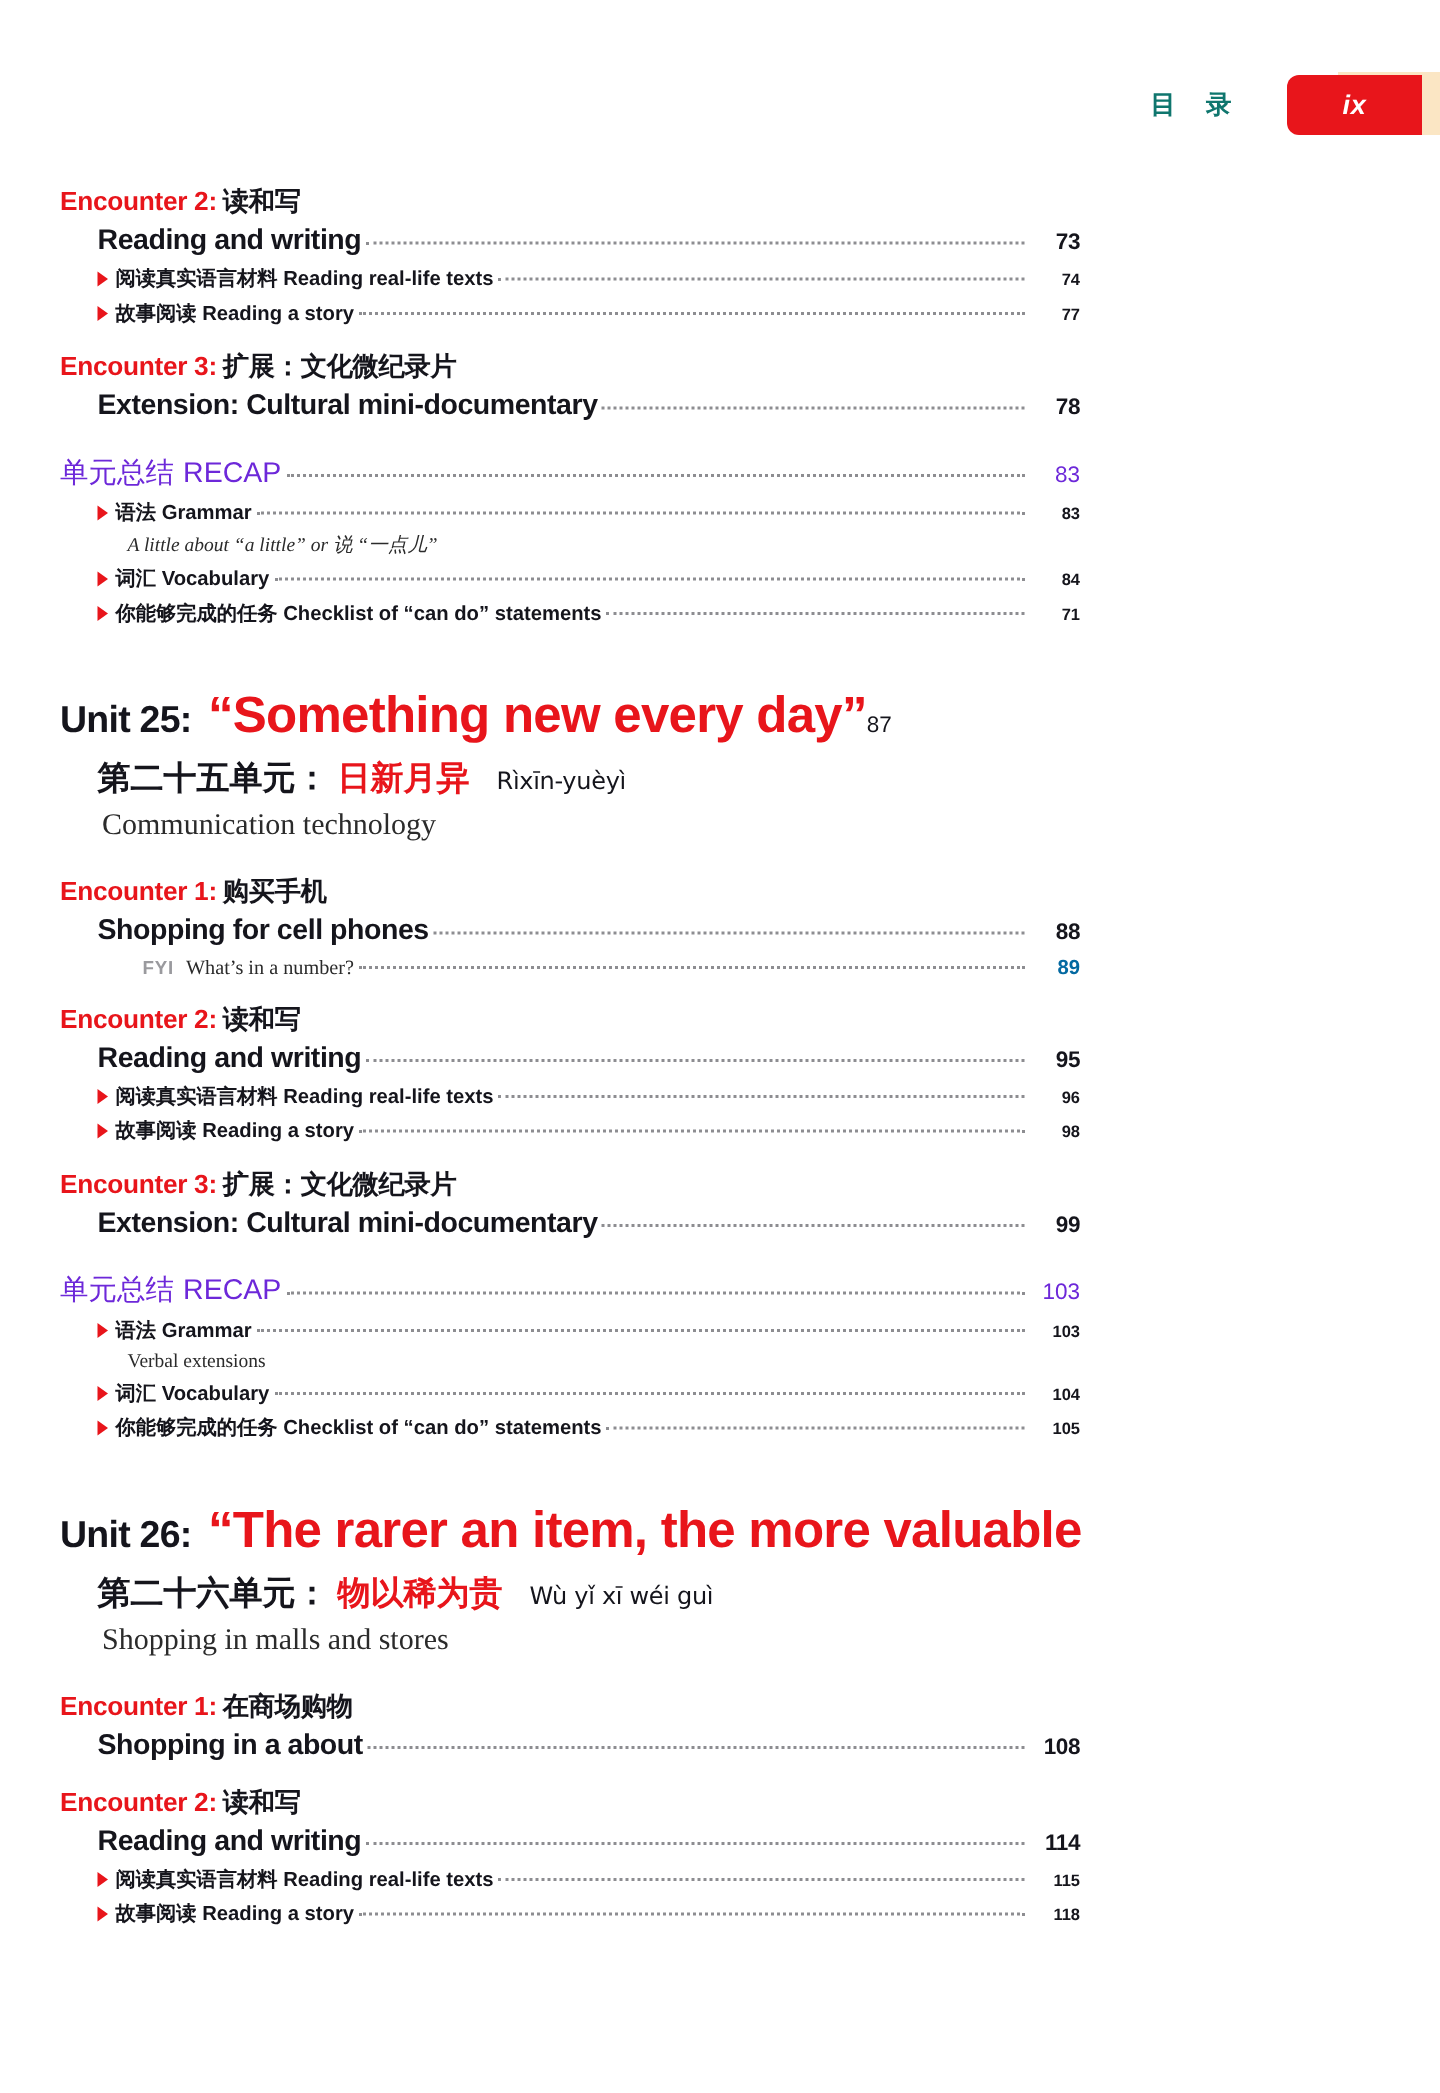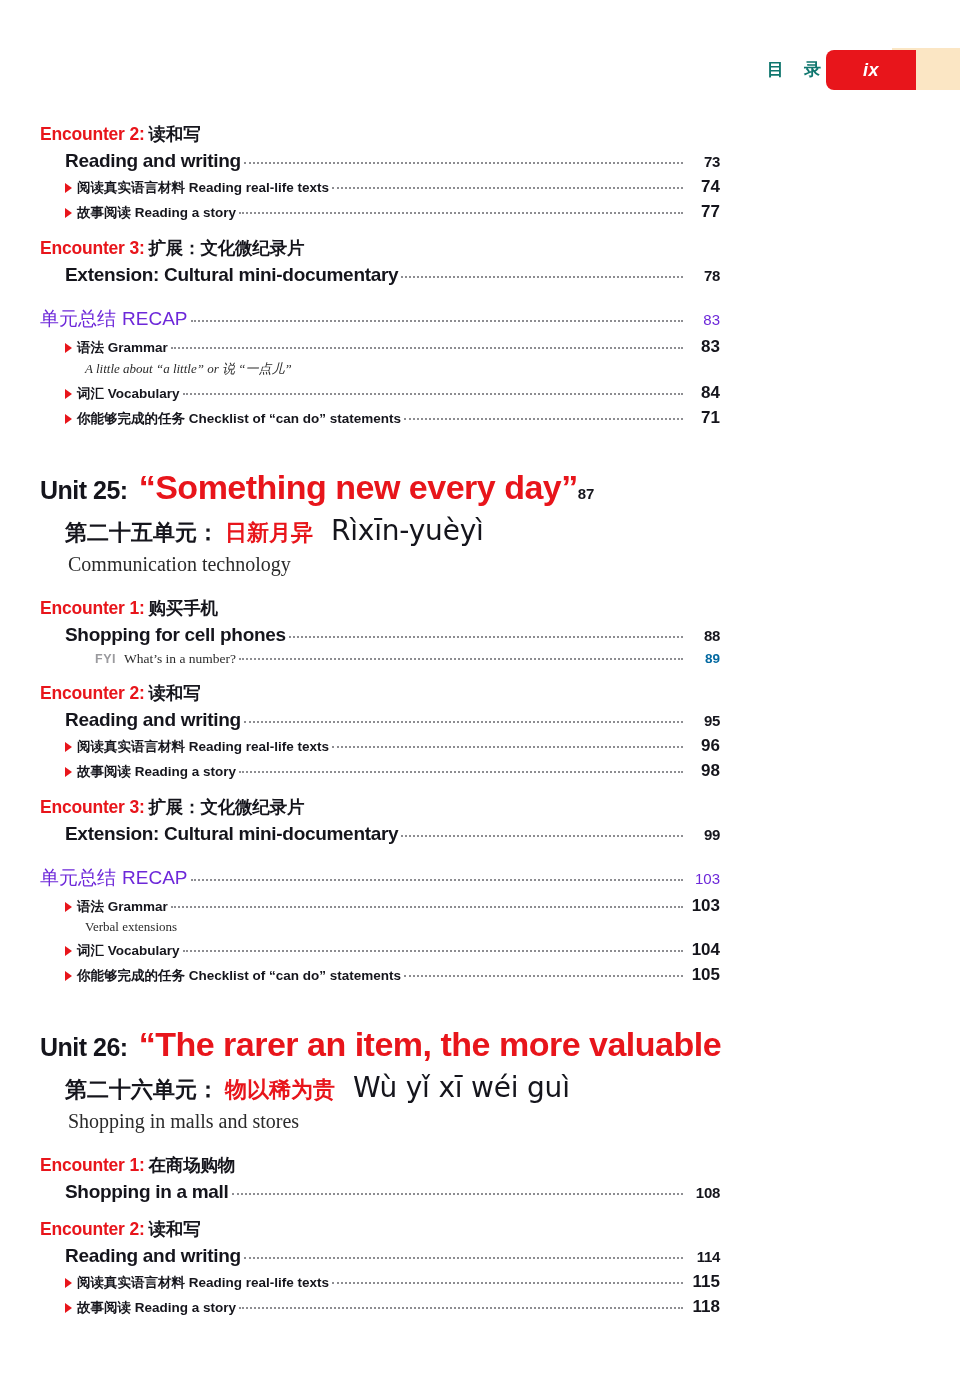--- a/index.html
+++ b/index.html
@@ -27,21 +27,21 @@
   .header-cream {
     position: absolute;
     right: 0;
     top: 48px;
     width: 68px;
     height: 42px;
     background: #fbe6c4;
   }
   .header-tab {
     position: absolute;
-    right: 44px;
+    right: 12px;
     top: 50px;
     width: 90px;
     height: 40px;
     background: #e8151b;
     border-radius: 8px 0 0 8px;
   }
   .header-tab-label {
     position: absolute;
     left: 0;
     top: 0;
@@ -124,21 +124,21 @@
 
   
   .bullet-row {
     margin-top: 5px;
     margin-left: 25px;
     width: 655px;
     font-size: 13.5px;
     font-weight: bold;
     color: #15151c;
   }
-  .bullet-row .pg { font-size: 17px; font-weight: bold; width: 34px; }
+  .bullet-row .pg { font-size: 11px; font-weight: bold; width: 34px; }
   .bullet-flag {
     display: inline-block;
     width: 0; height: 0;
     border-top: 5px solid transparent;
     border-bottom: 5px solid transparent;
     border-left: 7px solid #e8151b;
     margin-right: 5px;
     position: relative;
     top: 1px;
   }
@@ -232,21 +232,21 @@
     font-weight: bold;
     color: #e8151b;
     white-space: nowrap;
     flex: 0 0 auto;
     margin-left: 115px;
     letter-spacing: -0.5px;
   }
   .unit-title-line .pg,
   .unit-title-line2 .pg {
     font-size: 15px;
-    font-weight: bold;
+    font-weight: normal;
     width: 34px;
     color: #15151c;
     position: relative;
     top: 0px;
   }
   .unit-title-line .leader,
   .unit-title-line2 .leader { top: -5px; }
 
   .unit-cn {
     margin-top: 7px;
@@ -255,21 +255,21 @@
     font-weight: bold;
     color: #15151c;
     font-family: "DejaVu Sans", "Liberation Sans", sans-serif;
     white-space: nowrap;
   }
   .unit-cn .idiom { color: #e8151b; margin-left: 6px; }
   .unit-cn .pinyin {
     color: #15151c;
     font-family: "DejaVu Sans", sans-serif;
     font-weight: normal;
-    font-size: 28px;
+    font-size: 16px;
     margin-left: 18px;
     letter-spacing: -0.2px;
   }
   .unit-theme {
     margin-left: 28px;
     margin-top: 5px;
     font-family: "Liberation Serif", "DejaVu Serif", serif;
     font-size: 20px;
     color: #2b2b2b;
   }
@@ -430,21 +430,21 @@
       <span>第二十六单元：</span><span class="idiom">物以稀为贵</span><span class="pinyin">Wù yǐ xī wéi guì</span>
     </div>
     <div class="unit-theme">Shopping in malls and stores</div>
 
     <div class="spacer-sm"></div>
 
     <div class="enc">
       <span>Encounter 1:</span><span class="cn">在商场购物</span>
     </div>
     <div class="enc-sub row">
-      <span class="lbl">Shopping in a mall</span>
+      <span class="lbl">Shopping in a about</span>
       <span class="leader"></span>
       <span class="pg">108</span>
     </div>
 
     <div class="enc">
       <span>Encounter 2:</span><span class="cn">读和写</span>
     </div>
     <div class="enc-sub row">
       <span class="lbl">Reading and writing</span>
       <span class="leader"></span>

